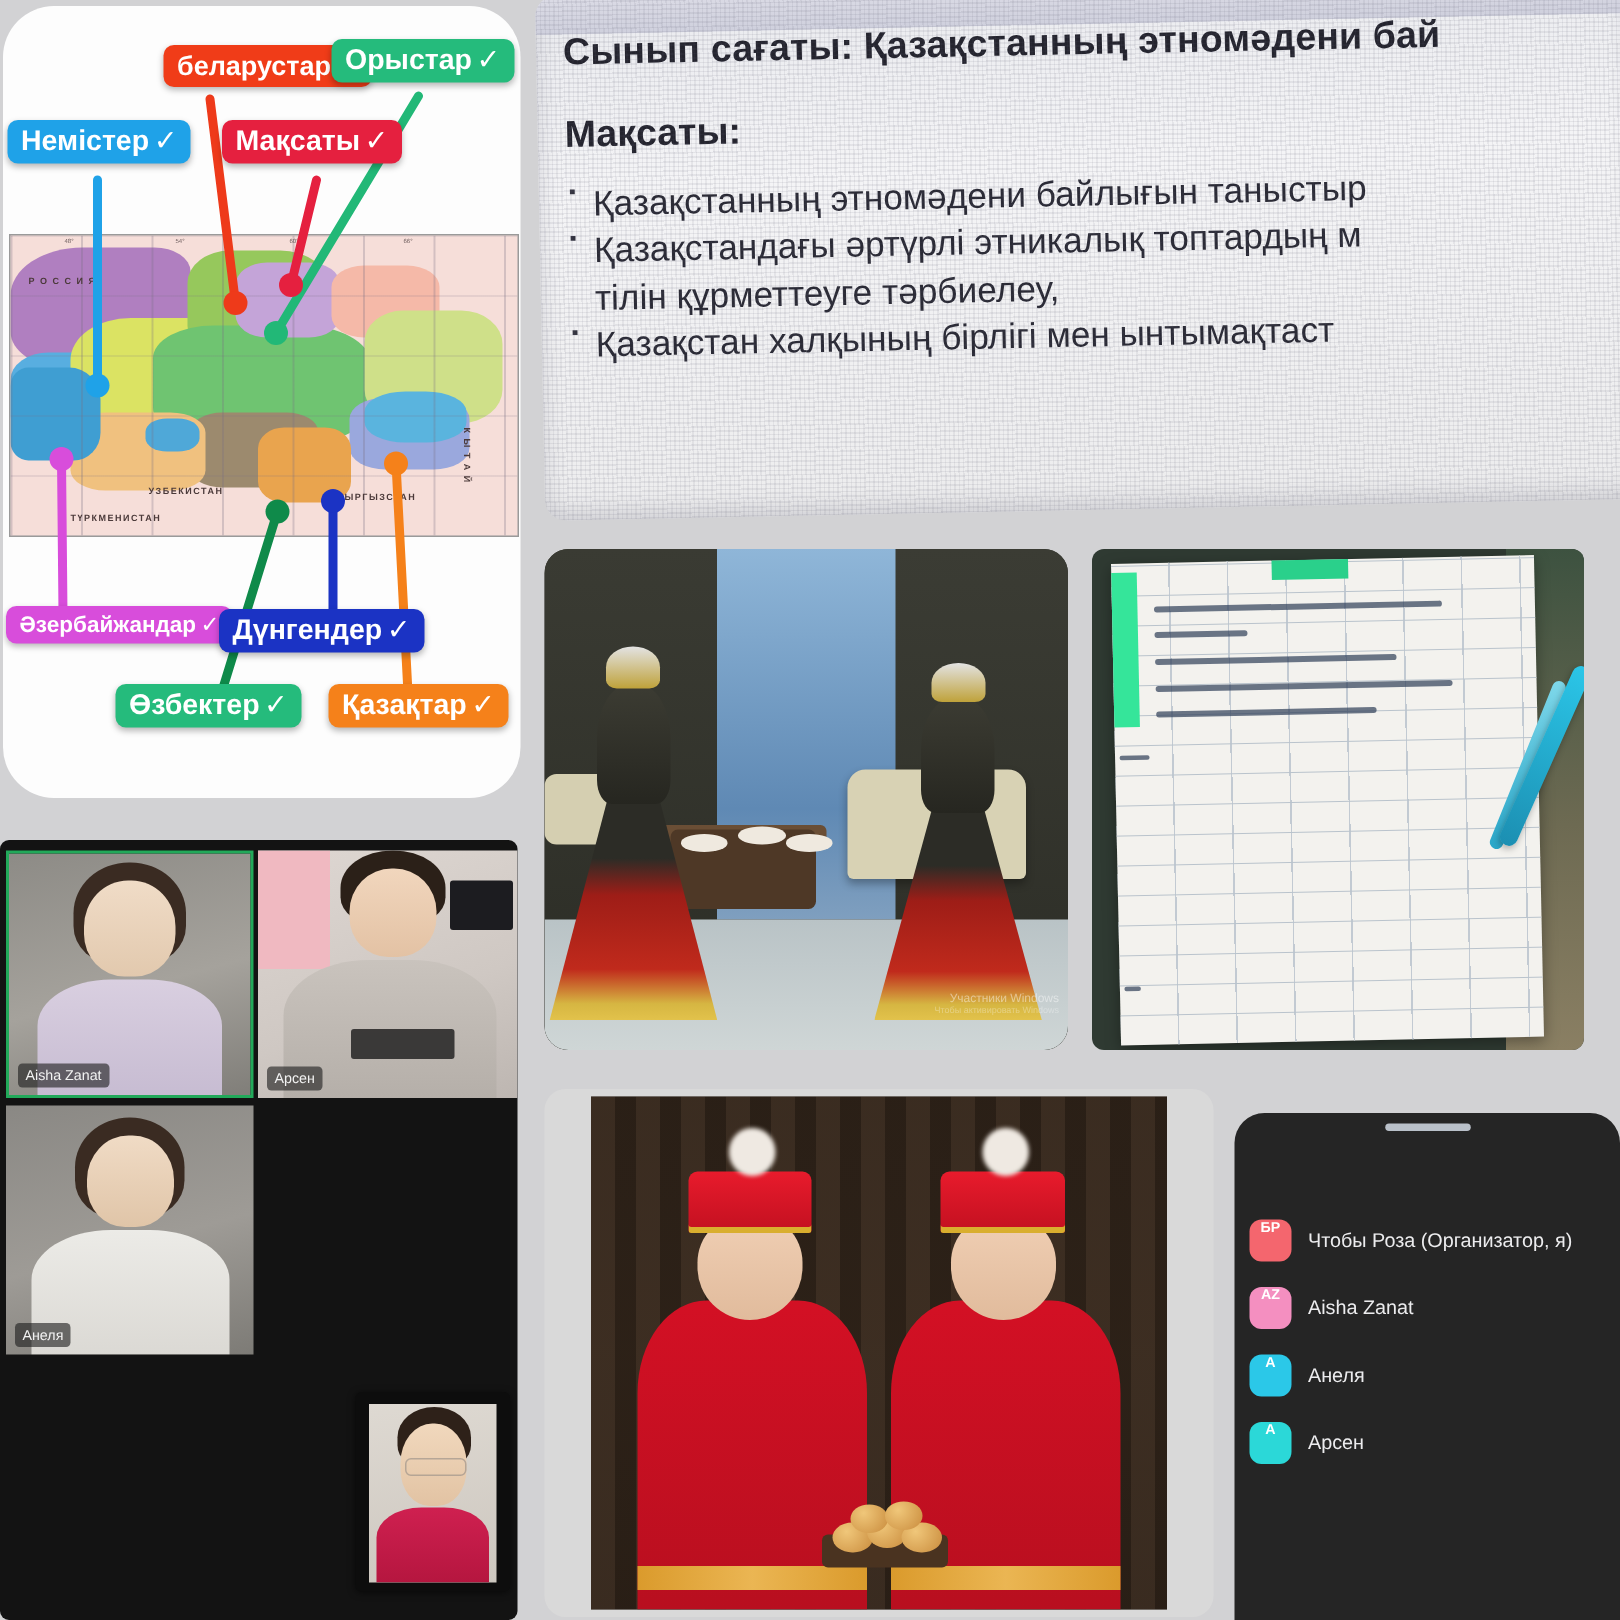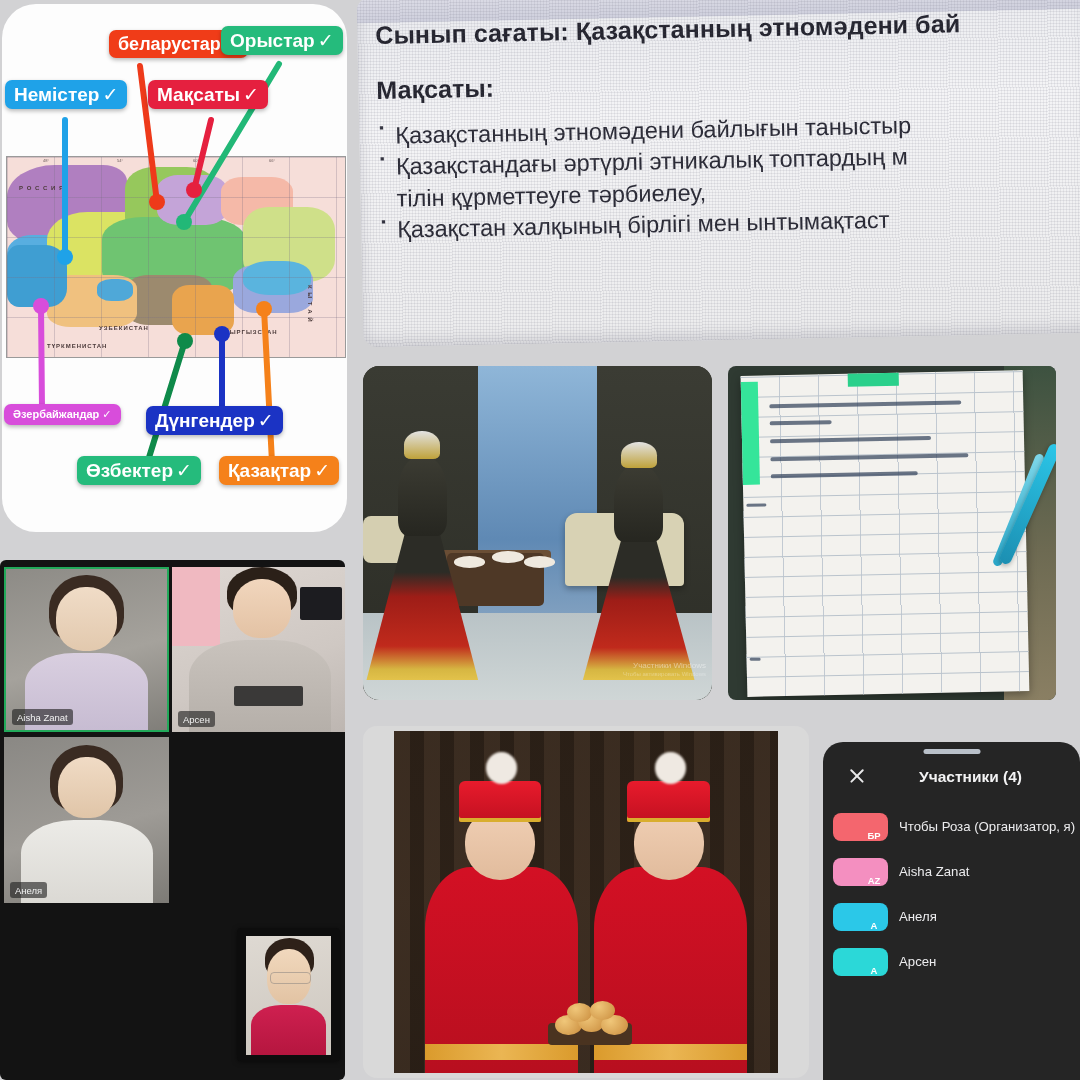--- a/index.html
+++ b/index.html
@@ -23,21 +23,21 @@
     display:flex;align-items:center;gap:3px;
     padding:5px 9px;white-space:nowrap;
     box-shadow:0 2px 4px rgba(0,0,0,.28);
     line-height:1;
   }
   .tag .chk{font-weight:700;}
   .tag-belarus{left:74px;top:26px;background:#f03c18;font-size:18px;margin-left:33px;}
   .tag-nemis  {left:219px;top:22px;background:#25bb7c;font-size:19px;}
   .tag-kazak  {left:3px;top:76px;background:#1fa2e8;font-size:19px;}
   .tag-orys   {left:146px;top:76px;background:#e5203f;font-size:19px;}
-  .tag-azer   {left:2px;top:400px;background:#d84ddb;font-size:11px;}
+  .tag-azer   {left:2px;top:400px;background:#d84ddb;font-size:15px;}
   .tag-dungen {left:144px;top:402px;background:#1b33c4;font-size:19px;}
   .tag-ozbek  {left:75px;top:452px;background:#25bb7c;font-size:19px;}
   .tag-uigyr  {left:217px;top:452px;background:#f5811a;font-size:19px;}
 
   
   .map-img{
     position:absolute;left:4px;top:152px;width:338px;height:200px;
     background:#f6ded9;
     border:1px solid #9a9a9a;
     overflow:hidden;
@@ -216,22 +216,22 @@
   .p-close::before,.p-close::after{
     content:"";position:absolute;left:3px;top:11px;width:18px;height:1.8px;
     background:#e9e9ea;border-radius:1px;}
   .p-close::before{transform:rotate(45deg);}
   .p-close::after{transform:rotate(-45deg);}
   .p-title{position:absolute;left:0;right:0;text-align:center;
     color:#f2f2f3;font-size:15.5px;font-weight:700;padding-left:38px;}
   .p-list{position:absolute;left:0;right:0;top:62px;}
   .p-row{display:flex;align-items:center;height:45px;padding:0 0 0 10px;gap:11px;}
   .p-avatar{width:28px;height:28px;border-radius:8px;flex:0 0 28px;
-    display:flex;align-items:flex-end;justify-content:center;
-    color:#fff;font-size:9.5px;font-weight:700;padding-left:27px;}
+    display:flex;align-items:flex-start;justify-content:center;
+    color:#fff;font-size:9.5px;font-weight:700;}
   .p-name{color:#ececee;font-size:13.2px;white-space:nowrap;}
 </style>
 </head>
 <body>
 
 <div class="collage">
 
   <div class="map-card">
 
     <div class="map-img">
@@ -438,24 +438,20 @@
       <div class="gp-bread" style="left:42%;bottom:11%;width:7%;height:6%;"></div>
       <div class="gp-bread" style="left:48%;bottom:12%;width:7%;height:6.5%;"></div>
       <div class="gp-bread" style="left:54%;bottom:11%;width:7%;height:6%;"></div>
       <div class="gp-bread" style="left:45%;bottom:15%;width:6.5%;height:5.5%;"></div>
       <div class="gp-bread" style="left:51%;bottom:15.5%;width:6.5%;height:5.5%;"></div>
     </div>
   </div>
 
   <div class="participants">
     <div class="p-handle"></div>
-    <div class="p-header">
-      <div class="p-close"></div>
-      <div class="p-title">Участники (4)</div>
-    </div>
     <div class="p-list">
 
       <div class="p-row">
         <div class="p-avatar" style="background:#f4666e;">
           <span>БР</span>
         </div>
         <div class="p-name">Чтобы Роза (Организатор, я)</div>
       </div>
 
       <div class="p-row">

